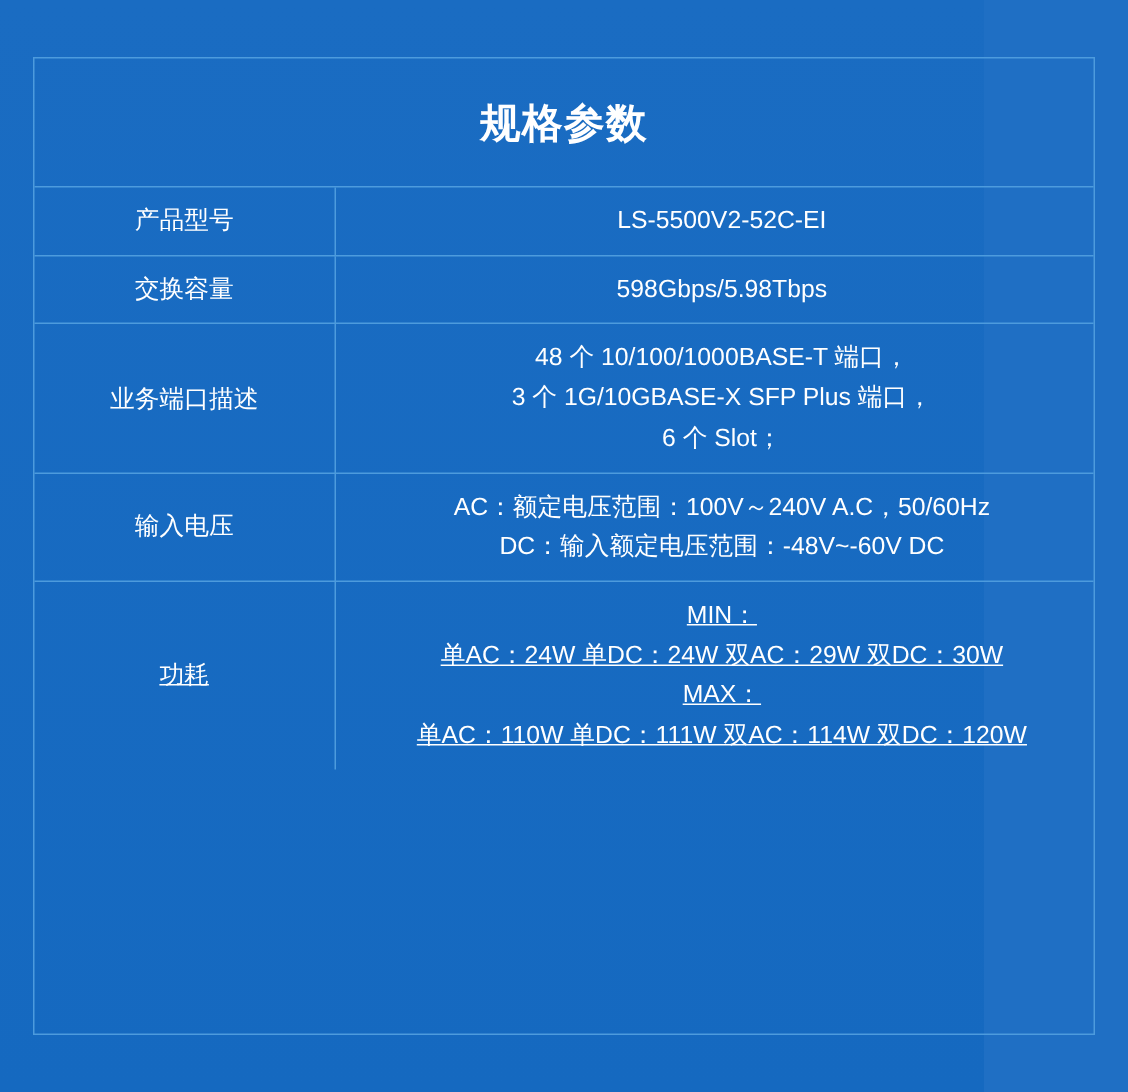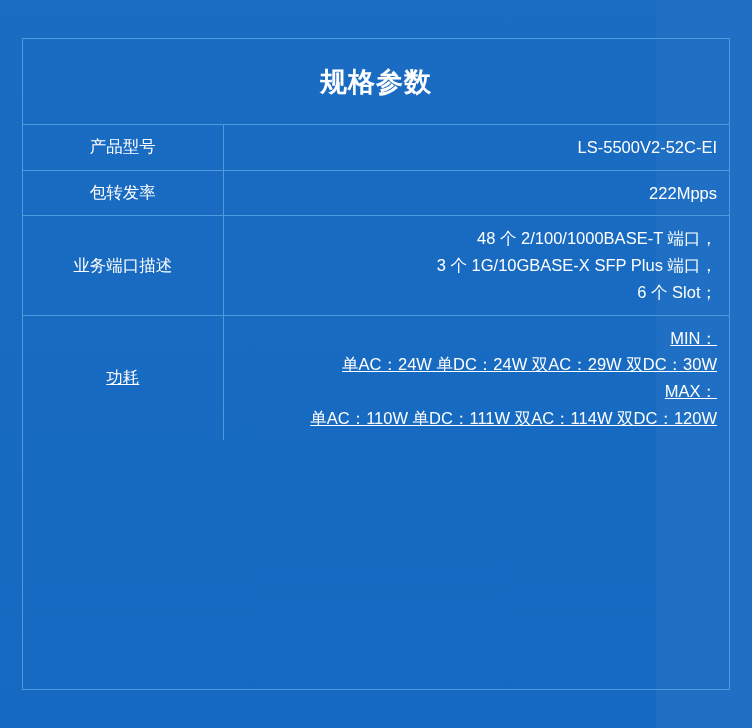--- a/index.html
+++ b/index.html
@@ -51,21 +51,21 @@
     padding: 9px 0;
     box-sizing: border-box;
   }
   table.spec-table td.label {
     width: 200px;
     text-align: center;
     padding-left: 4px;
     padding-right: 4px;
   }
   table.spec-table td.value {
-    text-align: right;
+    text-align: center;
     padding-left: 22px;
     padding-right: 12px;
     line-height: 1.62;
   }
   table.spec-table tr:first-child td {
     border-top: none;
   }
   table.spec-table tr td:first-child {
     border-left: none;
   }
@@ -86,31 +86,38 @@
     <div class="spec-title">规格参数</div>
     <table class="spec-table">
       <tbody>
           <tr>
             <td class="label">产品型号</td>
             <td class="value">
               <span class="value-line">LS-5500V2-52C-EI</span>
             </td>
           </tr>
           <tr>
-            <td class="label">包转发率</td>
+            <td class="label">交换容量</td>
             <td class="value">
-              <span class="value-line">222Mpps</span>
+              <span class="value-line">598Gbps/5.98Tbps</span>
             </td>
           </tr>
           <tr>
             <td class="label">业务端口描述</td>
             <td class="value">
-              <span class="value-line">48 个 2/100/1000BASE-T 端口，</span>
+              <span class="value-line">48 个 10/100/1000BASE-T 端口，</span>
               <span class="value-line">3 个 1G/10GBASE-X SFP Plus 端口，</span>
               <span class="value-line">6 个 Slot；</span>
+            </td>
+          </tr>
+          <tr>
+            <td class="label">输入电压</td>
+            <td class="value">
+              <span class="value-line">AC：额定电压范围：100V～240V A.C，50/60Hz</span>
+              <span class="value-line">DC：输入额定电压范围：-48V~-60V DC</span>
             </td>
           </tr>
           <tr>
             <td class="label">功耗</td>
             <td class="value">
               <span class="value-line">MIN：</span>
               <span class="value-line">单AC：24W 单DC：24W 双AC：29W 双DC：30W</span>
               <span class="value-line">MAX：</span>
               <span class="value-line">单AC：110W 单DC：111W 双AC：114W 双DC：120W</span>
             </td>

